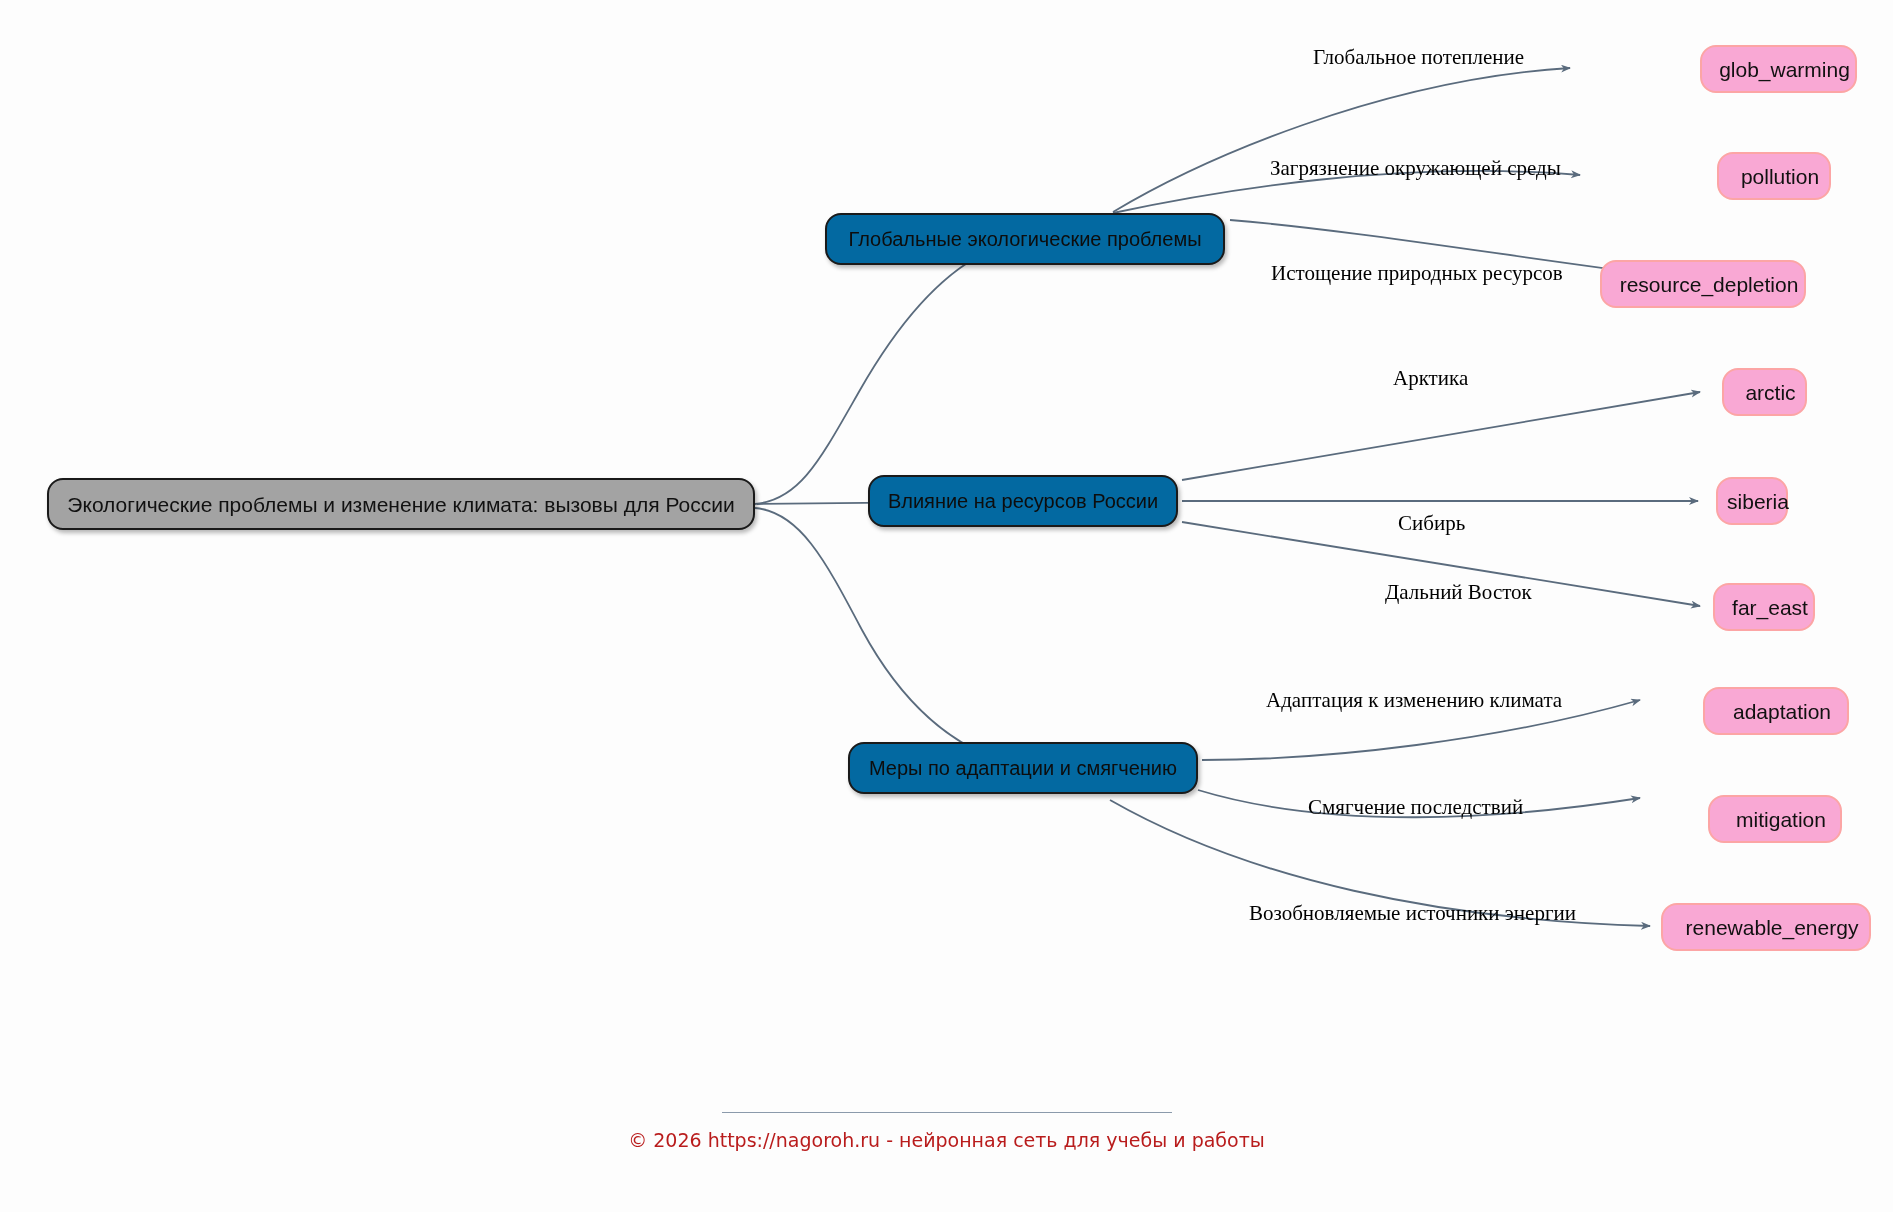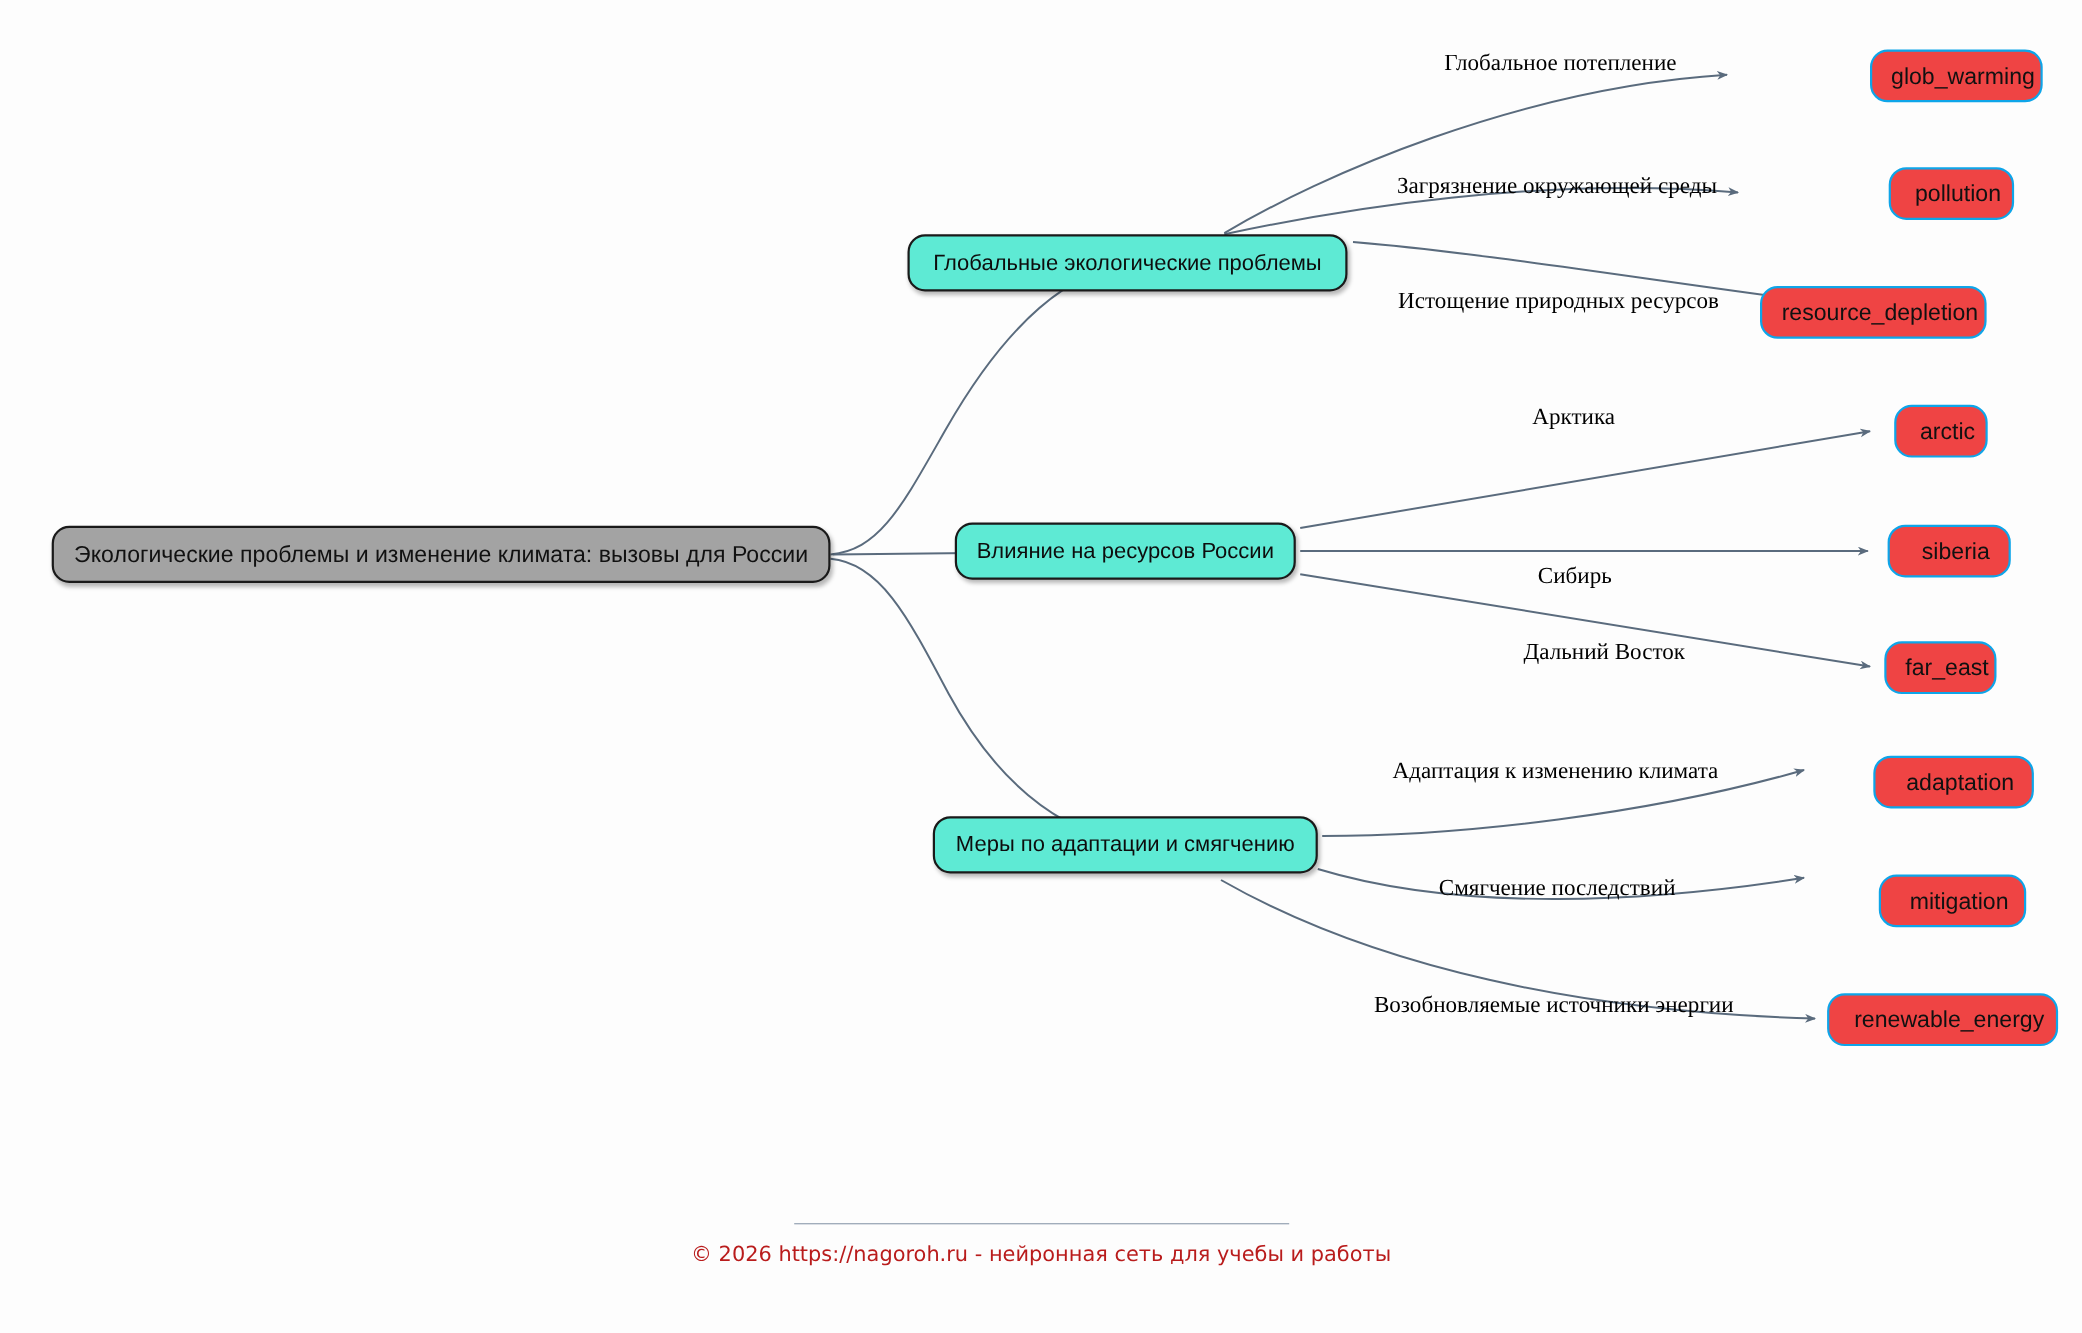--- a/index.html
+++ b/index.html
@@ -37,32 +37,32 @@
     line-height: 1;
   }
   .node-root {
     background: #a3a3a3;
     color: #111111;
     font-size: 21px;
     border-radius: 16px;
     box-shadow: 2px 3px 4px rgba(0,0,0,0.28);
   }
   .node-branch {
-    background: #5eead4;
+    background: #0369a1;
     color: #0d0d0d;
     font-size: 20px;
     border-radius: 16px;
     box-shadow: 2px 3px 4px rgba(0,0,0,0.28);
   }
   .node-leaf {
-    background: #ef4444;
+    background: #f9a8d4;
     color: #111111;
     font-size: 21px;
     border-radius: 16px;
-    border: 2px solid #0ea5e9;
+    border: 2px solid #fca5a5;
     padding-left: 12px;
   }
   .edge-label {
     position: absolute;
     font-family: "Liberation Serif", serif;
     font-size: 21px;
     color: #000000;
     white-space: nowrap;
     line-height: 1;
   }
@@ -134,21 +134,21 @@
   <div class="node node-branch" style="left:848px; top:742px; width:350px; height:52px;">Меры по адаптации и смягчению</div>
 
   <div class="node node-leaf" style="left:1700px; top:45px; width:157px; height:48px;">glob_warming</div>
 
   <div class="node node-leaf" style="left:1717px; top:152px; width:114px; height:48px;">pollution</div>
 
   <div class="node node-leaf" style="left:1600px; top:260px; width:206px; height:48px;">resource_depletion</div>
 
   <div class="node node-leaf" style="left:1722px; top:368px; width:85px; height:48px;">arctic</div>
 
-  <div class="node node-leaf" style="left:1716px; top:477px; width:112px; height:48px;">siberia</div>
+  <div class="node node-leaf" style="left:1716px; top:477px; width:72px; height:48px;">siberia</div>
 
   <div class="node node-leaf" style="left:1713px; top:583px; width:102px; height:48px;">far_east</div>
 
   <div class="node node-leaf" style="left:1703px; top:687px; width:146px; height:48px;">adaptation</div>
 
   <div class="node node-leaf" style="left:1708px; top:795px; width:134px; height:48px;">mitigation</div>
 
   <div class="node node-leaf" style="left:1661px; top:903px; width:210px; height:48px;">renewable_energy</div>
 
   <div class="edge-label" style="left:1313px; top:47px;">Глобальное потепление</div>

